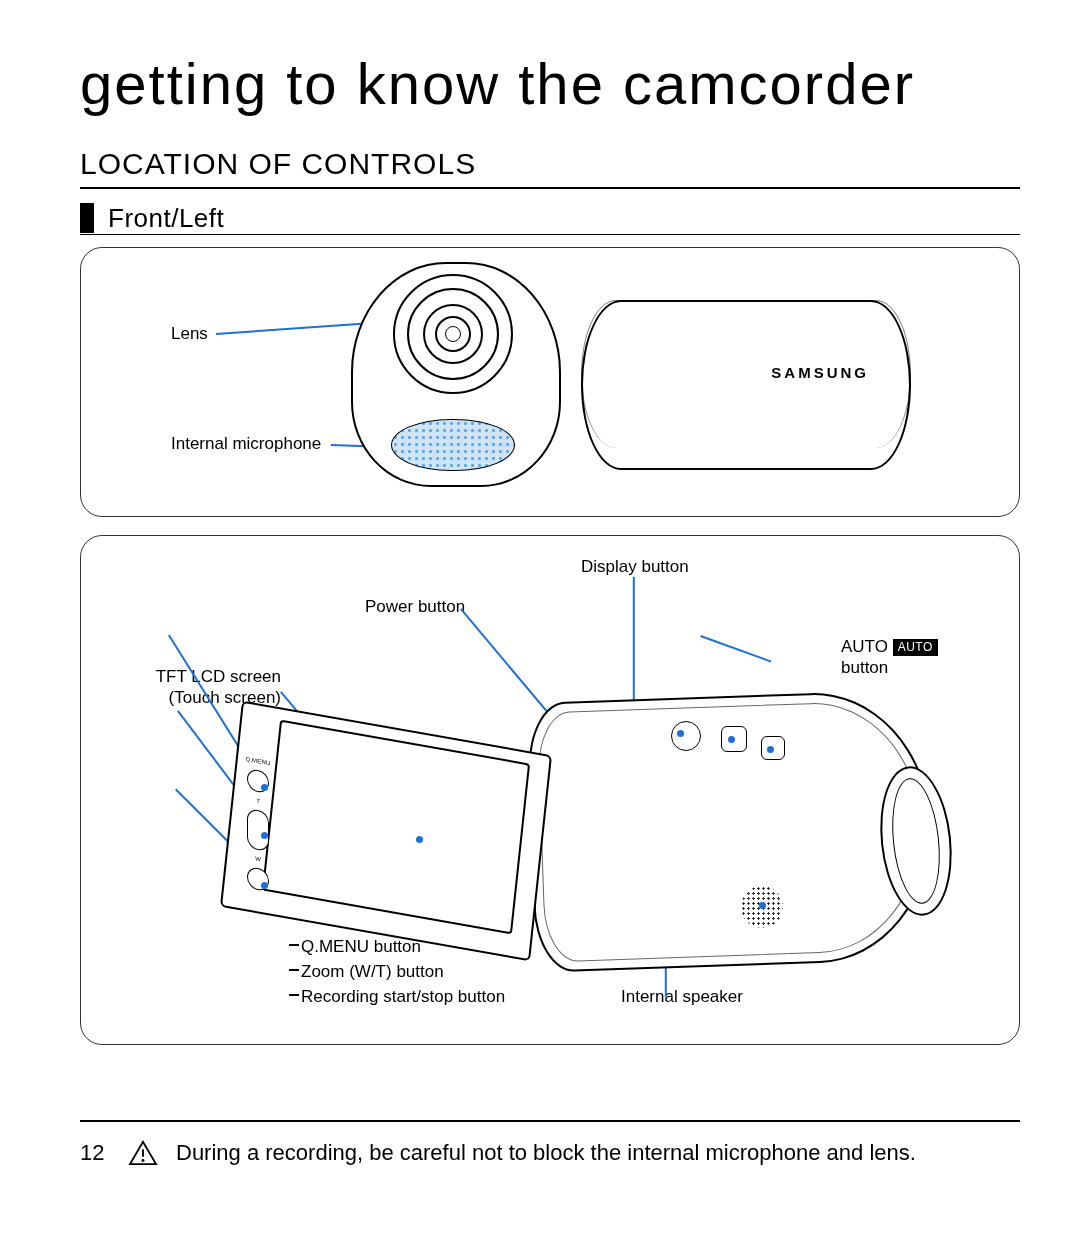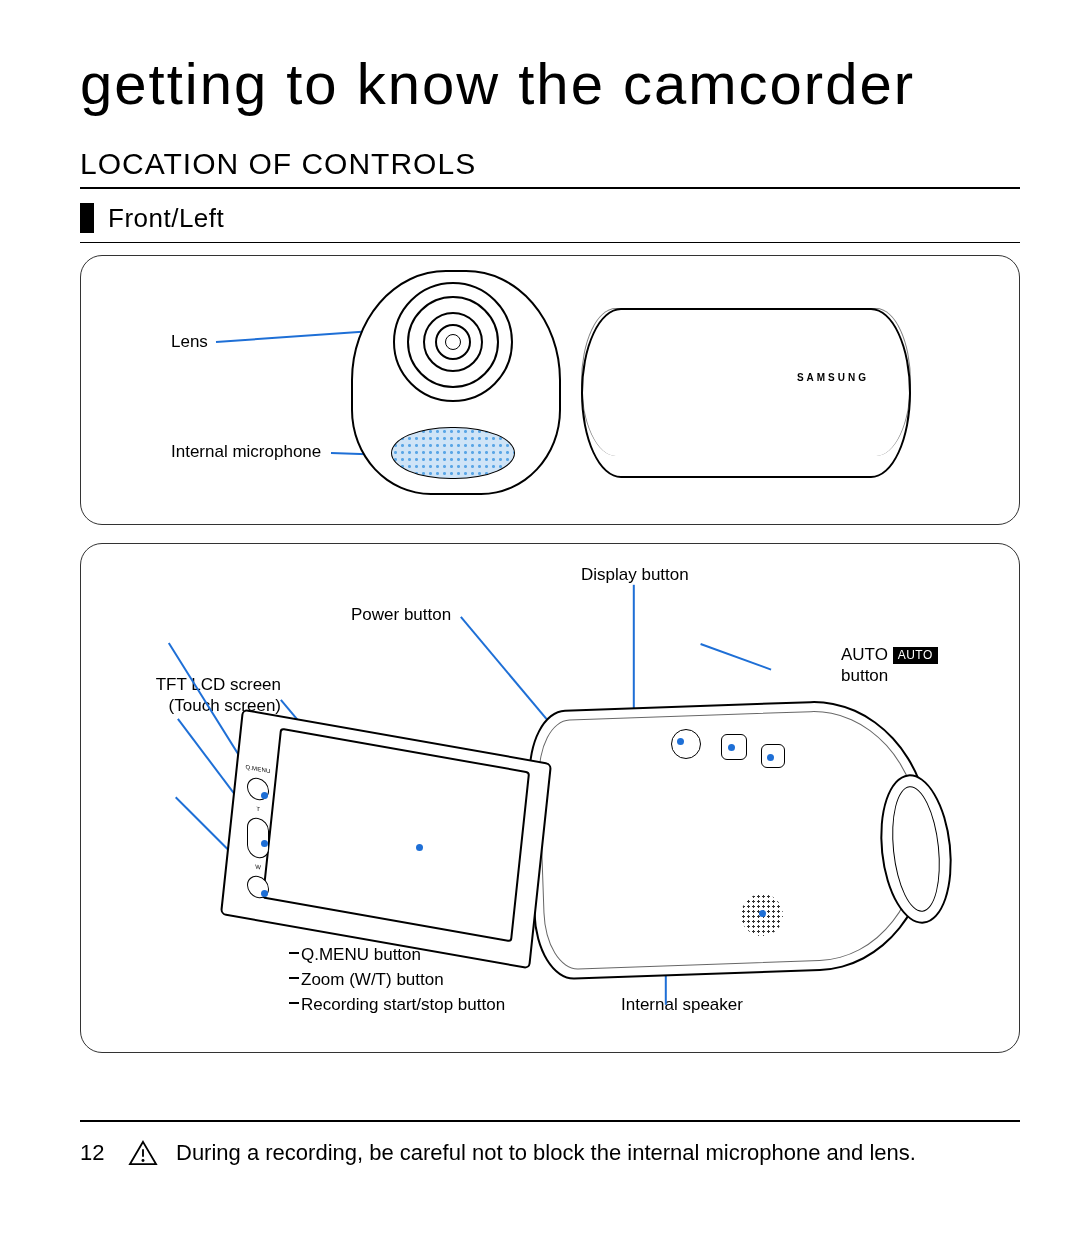--- a/index.html
+++ b/index.html
@@ -31,21 +31,21 @@
     margin-top: 30px;
     border-bottom: 2px solid #000;
     padding-bottom: 6px;
     width: 940px;
   }
   .sub-row {
     display: flex;
     align-items: flex-start;
     margin-top: 14px;
     border-bottom: 1px solid #000;
-    padding-bottom: 8px;
+    padding-bottom: 0;
     width: 940px;
   }
   .sub-bar {
     width: 14px;
     height: 30px;
     background: #000;
     margin-right: 14px;
   }
   .sub-label {
     font-size: 26px;
@@ -80,21 +80,21 @@
     content:"";
     position:absolute; left:-2px; top:-2px; right:-2px; bottom:20px;
     border:1px solid #000;
     border-radius: 40px 40px 40px 40px / 85px 85px 85px 85px;
     border-bottom:none;
     opacity:.5;
   }
   .brand {
     position: absolute;
     right: 40px; top: 62px;
-    font-size: 10px;
+    font-size: 15px;
     letter-spacing: 3px;
     font-weight: 700;
   }
   .lens-housing {
     position: absolute;
     left: -30px; top: -8px;
     width: 210px; height: 225px;
     border: 2px solid #000;
     border-radius: 95px 95px 80px 80px / 110px 110px 85px 85px;
     background: #fff;
@@ -245,21 +245,21 @@
             <div class="r5"></div>
         </div>
         <div class="mic"></div>
       </div>
     </div>
   </div>
 
   <div id="panel-left" class="panel">
 
     <div class="lead-label" style="left:500px; top:20px;text-align:center;">Display button</div>
-    <div class="lead-label" style="left:270px; top:60px;">Power button</div>
+    <div class="lead-label" style="left:284px; top:60px;">Power button</div>
     <div class="lead-label" style="left:760px; top:100px;">
       <span>AUTO</span>
       <span class="auto-badge">AUTO</span><br>
       <span>button</span>
     </div>
     <div class="lead-label" style="left:60px; top:130px; text-align:right; width:140px;">
       <span>TFT LCD screen</span><br>
       <span>(Touch screen)</span>
     </div>
     <div class="lead-label" style="left:220px; top:400px;">Q.MENU button</div>

